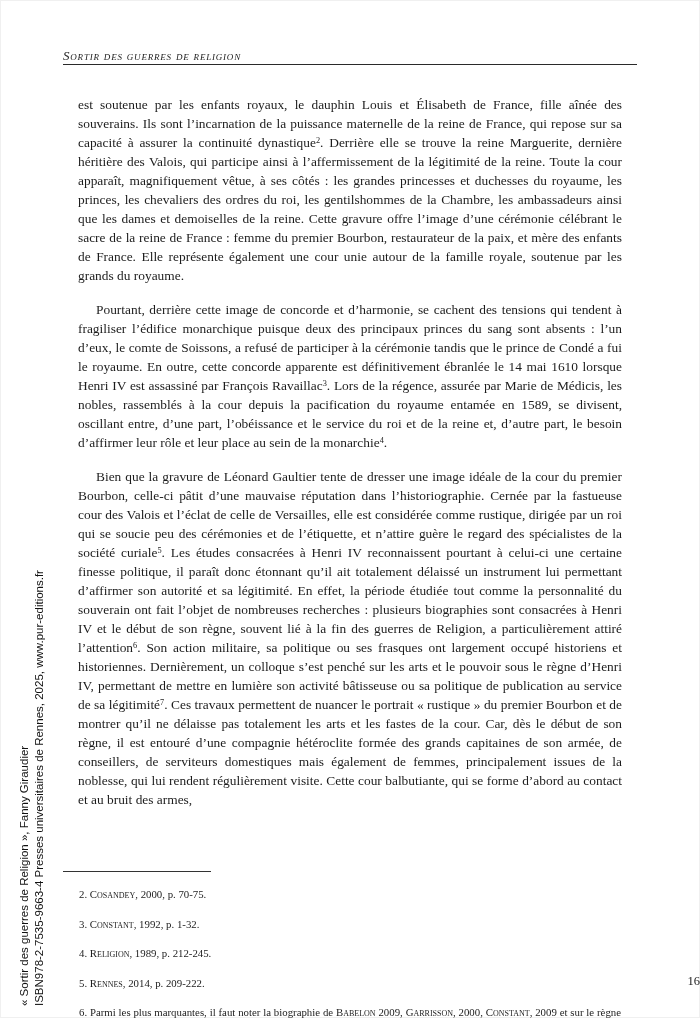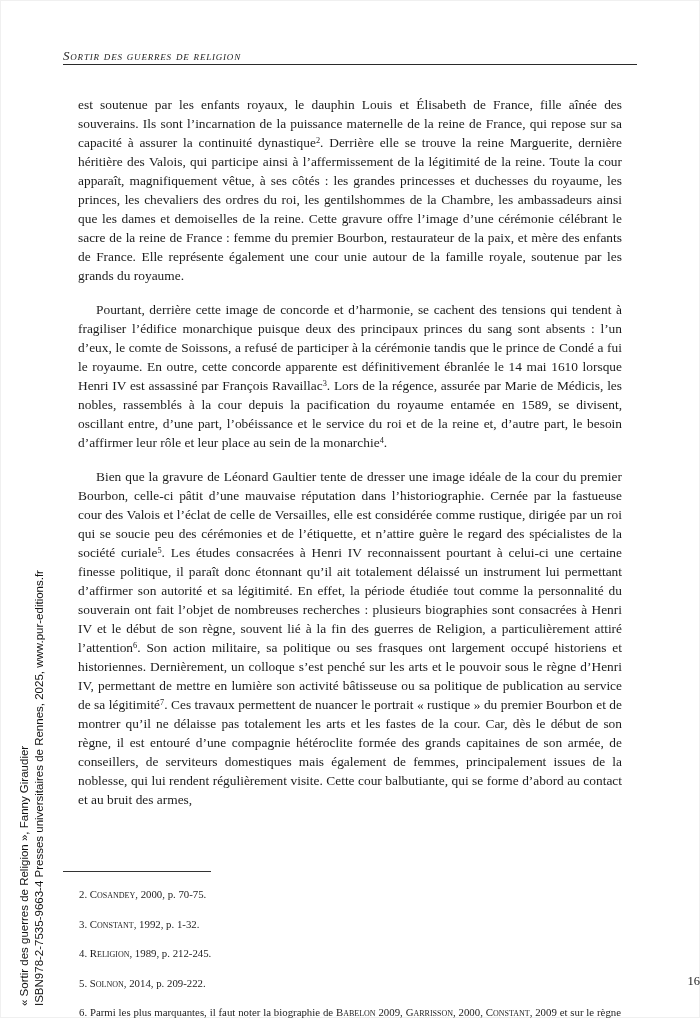--- a/index.html
+++ b/index.html
@@ -103,21 +103,21 @@
       <p class="para indent">Pourtant, derrière cette image de concorde et d’harmonie, se cachent des tensions qui tendent à fragiliser l’édifice monarchique puisque deux des principaux princes du sang sont absents : l’un d’eux, le comte de Soissons, a refusé de participer à la cérémonie tandis que le prince de Condé a fui le royaume. En outre, cette concorde apparente est définitivement ébranlée le 14 mai 1610 lorsque Henri IV est assassiné par François Ravaillac<sup>3</sup>. Lors de la régence, assurée par Marie de Médicis, les nobles, rassemblés à la cour depuis la pacification du royaume entamée en 1589, se divisent, oscillant entre, d’une part, l’obéissance et le service du roi et de la reine et, d’autre part, le besoin d’affirmer leur rôle et leur place au sein de la monarchie<sup>4</sup>.</p>
       <p class="para indent">Bien que la gravure de Léonard Gaultier tente de dresser une image idéale de la cour du premier Bourbon, celle-ci pâtit d’une mauvaise réputation dans l’historiographie. Cernée par la fastueuse cour des Valois et l’éclat de celle de Versailles, elle est considérée comme rustique, dirigée par un roi qui se soucie peu des cérémonies et de l’étiquette, et n’attire guère le regard des spécialistes de la société curiale<sup>5</sup>. Les études consacrées à Henri IV reconnaissent pourtant à celui-ci une certaine finesse politique, il paraît donc étonnant qu’il ait totalement délaissé un instrument lui permettant d’affirmer son autorité et sa légitimité. En effet, la période étudiée tout comme la personnalité du souverain ont fait l’objet de nombreuses recherches : plusieurs biographies sont consacrées à Henri IV et le début de son règne, souvent lié à la fin des guerres de Religion, a particulièrement attiré l’attention<sup>6</sup>. Son action militaire, sa politique ou ses frasques ont largement occupé historiens et historiennes. Dernièrement, un colloque s’est penché sur les arts et le pouvoir sous le règne d’Henri IV, permettant de mettre en lumière son activité bâtisseuse ou sa politique de publication au service de sa légitimité<sup>7</sup>. Ces travaux permettent de nuancer le portrait « rustique » du premier Bourbon et de montrer qu’il ne délaisse pas totalement les arts et les fastes de la cour. Car, dès le début de son règne, il est entouré d’une compagnie hétéroclite formée des grands capitaines de son armée, de conseillers, de serviteurs domestiques mais également de femmes, principalement issues de la noblesse, qui lui rendent régulièrement visite. Cette cour balbutiante, qui se forme d’abord au contact et au bruit des armes,</p>
     </div>
 
   <div class="footnotes">
     <div class="fn-rule"></div>
     <div id="footnote-list">
         <p class="footnote">2. <span class="sc">Cosandey</span>, 2000, p. 70-75.</p>
         <p class="footnote">3. <span class="sc">Constant</span>, 1992, p. 1-32.</p>
         <p class="footnote">4. <span class="sc">Religion</span>, 1989, p. 212-245.</p>
-        <p class="footnote">5. <span class="sc">Solnon</span>, 2014, p. 209-222.</p>
+        <p class="footnote">5. <span class="sc">Rennes</span>, 2014, p. 209-222.</p>
         <p class="footnote">6. Parmi les plus marquantes, il faut noter la biographie de <span class="sc">Babelon</span> 2009, <span class="sc">Garrisson</span>, 2000, <span class="sc">Constant</span>, 2009 et sur le règne voir notamment <span class="sc">Mironneau</span> et <span class="sc">Pébay-Clottes</span>, 2000, <span class="sc">De Waele</span>, 2011 et <span class="sc">Le Roux</span>, 2013.</p>
       </div>
   </div>
 
   <div class="page-number">16</div>
 
   <div class="spine">
     <div class="spine-line">« Sortir des guerres de Religion », Fanny Giraudier</div>
     <div class="spine-line">ISBN978-2-7535-9663-4 Presses universitaires de Rennes, 2025, www.pur-editions.fr</div>
   </div>

